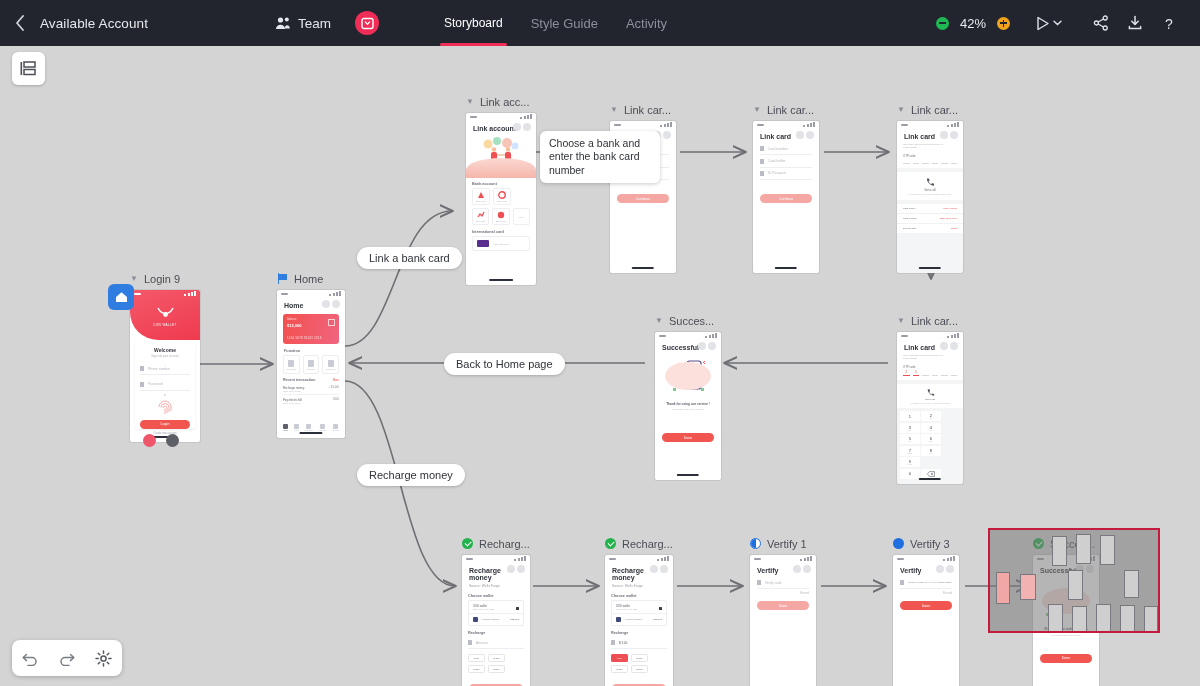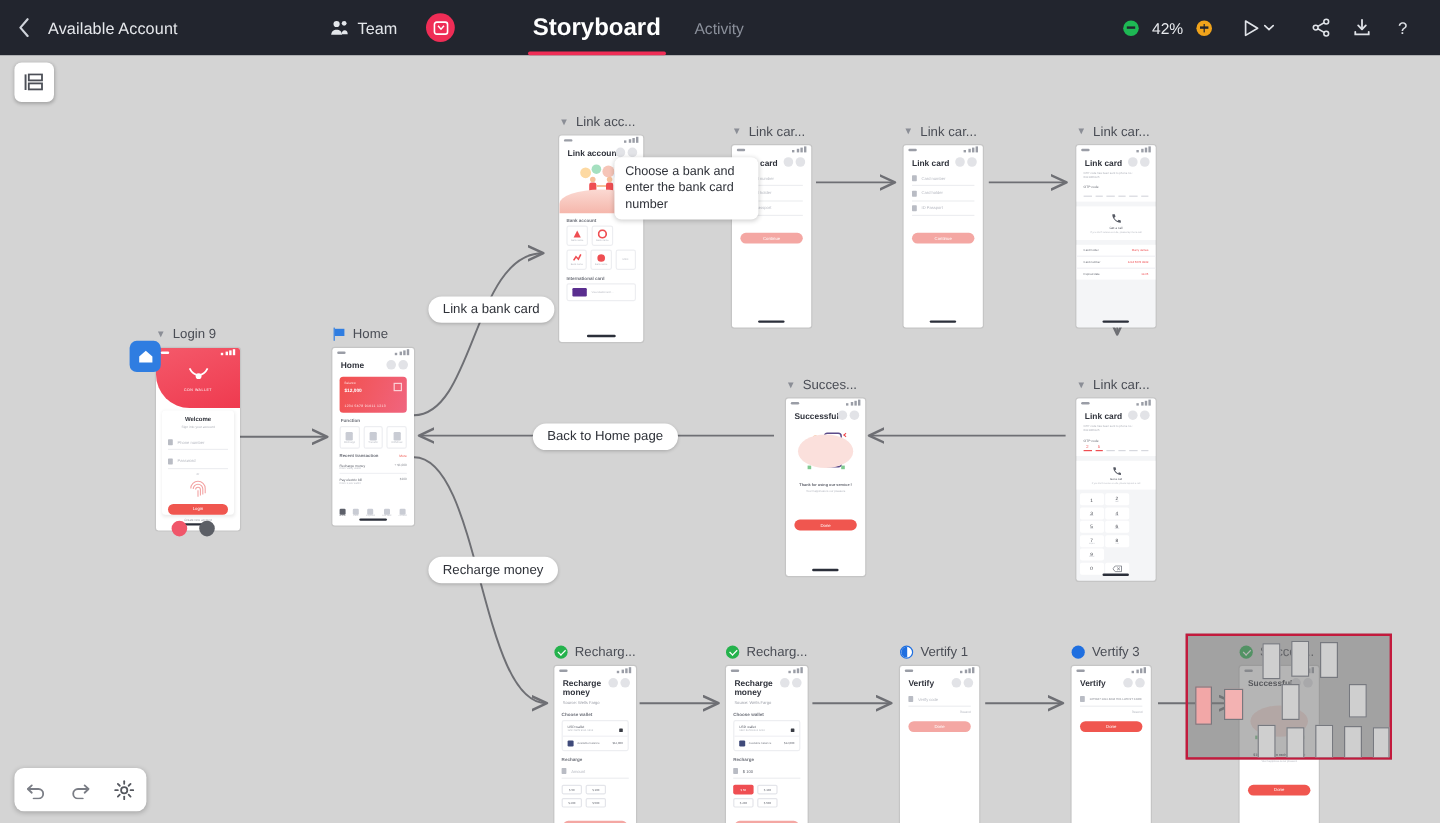--- a/index.html
+++ b/index.html
@@ -19,21 +19,21 @@
   .tb-back { width:40px; display:flex; align-items:center; justify-content:center;
     font-size:17px; color:#cfd3da; cursor:pointer; }
   .tb-title { font-size:13.5px; color:#e6e8ec; letter-spacing:.1px; }
   .tb-team { position:absolute; left:275px; display:flex; align-items:center; gap:7px;
      font-size:13.5px; color:#e3e6ea; cursor:pointer; }
   .tb-avatar { position:absolute; left:355px; width:24px; height:24px; border-radius:50%;
      background:#ef2d56; display:flex; align-items:center; justify-content:center; cursor:pointer;}
   .tb-tabs { position:absolute; left:430px; display:flex; align-items:flex-end; gap:0; height:46px;}
   .tb-tab { font-size:13px; color:#8b909b; padding:0 14px; height:46px;
      display:flex; align-items:center; cursor:pointer; position:relative; }
-  .tb-tab.active { color:#ffffff; font-size:20px; font-weight:bold; }
+  .tb-tab.active { color:#ffffff; font-size:12px; font-weight:normal; }
   .tb-tab.active::after { content:""; position:absolute; left:10px; right:10px; bottom:0;
      height:3px; background:#ef2d56; border-radius:2px; }
   .tb-right { position:absolute; right:14px; display:flex; align-items:center; gap:0; }
   .zoomgrp { display:flex; align-items:center; gap:9px; margin-right:26px; }
   .zdot { width:13px; height:13px; border-radius:50%; display:flex; align-items:center;
      justify-content:center; cursor:pointer; }
   .zdot.minus { background:#1eb854; }
   .zdot.plus { background:#f0a31b; }
   .zdot i { display:block; background:#22252e; }
   .zdot.minus i { width:7px; height:1.6px; }
@@ -145,20 +145,21 @@
 
   <div class="tb-avatar">
     <svg width="13" height="13" viewBox="0 0 13 13">
       <rect x="1" y="1.5" width="11" height="10" rx="2" fill="none" stroke="#fff" stroke-width="1.4"></rect>
       <path d="M4 4.5 L6.5 7.3 L9 4.5" stroke="#fff" stroke-width="1.2" fill="none"></path>
     </svg>
   </div>
 
   <div class="tb-tabs">
     <div class="tb-tab active">Storyboard</div>
+    <div class="tb-tab">Style Guide</div>
     <div class="tb-tab">Activity</div>
   </div>
 
   <div class="tb-right">
     <div class="zoomgrp">
       <div class="zdot minus">
           <i></i>
         </div>
       <div class="zval">42%</div>
       <div class="zdot plus">
@@ -999,15 +1000,15 @@
     <div class="selthumb" style="left:82px; top:76px; width:15px; height:26px;"></div>
     <div class="selthumb" style="left:106px;top:74px; width:15px; height:28px;"></div>
     <div class="selthumb" style="left:130px;top:75px; width:15px; height:27px;"></div>
     <div class="selthumb" style="left:154px;top:76px; width:14px; height:26px;"></div>
   </div>
 
   <div class="pill" style="left:357px; top:201px;">Link a bank card</div>
   <div class="pill" style="left:444px; top:307px;">Back to Home page</div>
   <div class="pill" style="left:357px; top:418px;">Recharge money</div>
 
-  <div class="note" style="left:512px; top:85px; width:120px;">Choose a bank and enter the bank card number</div>
+  <div class="note" style="left:540px; top:85px; width:120px;">Choose a bank and enter the bank card number</div>
 
 </div>
 
 </body></html>

